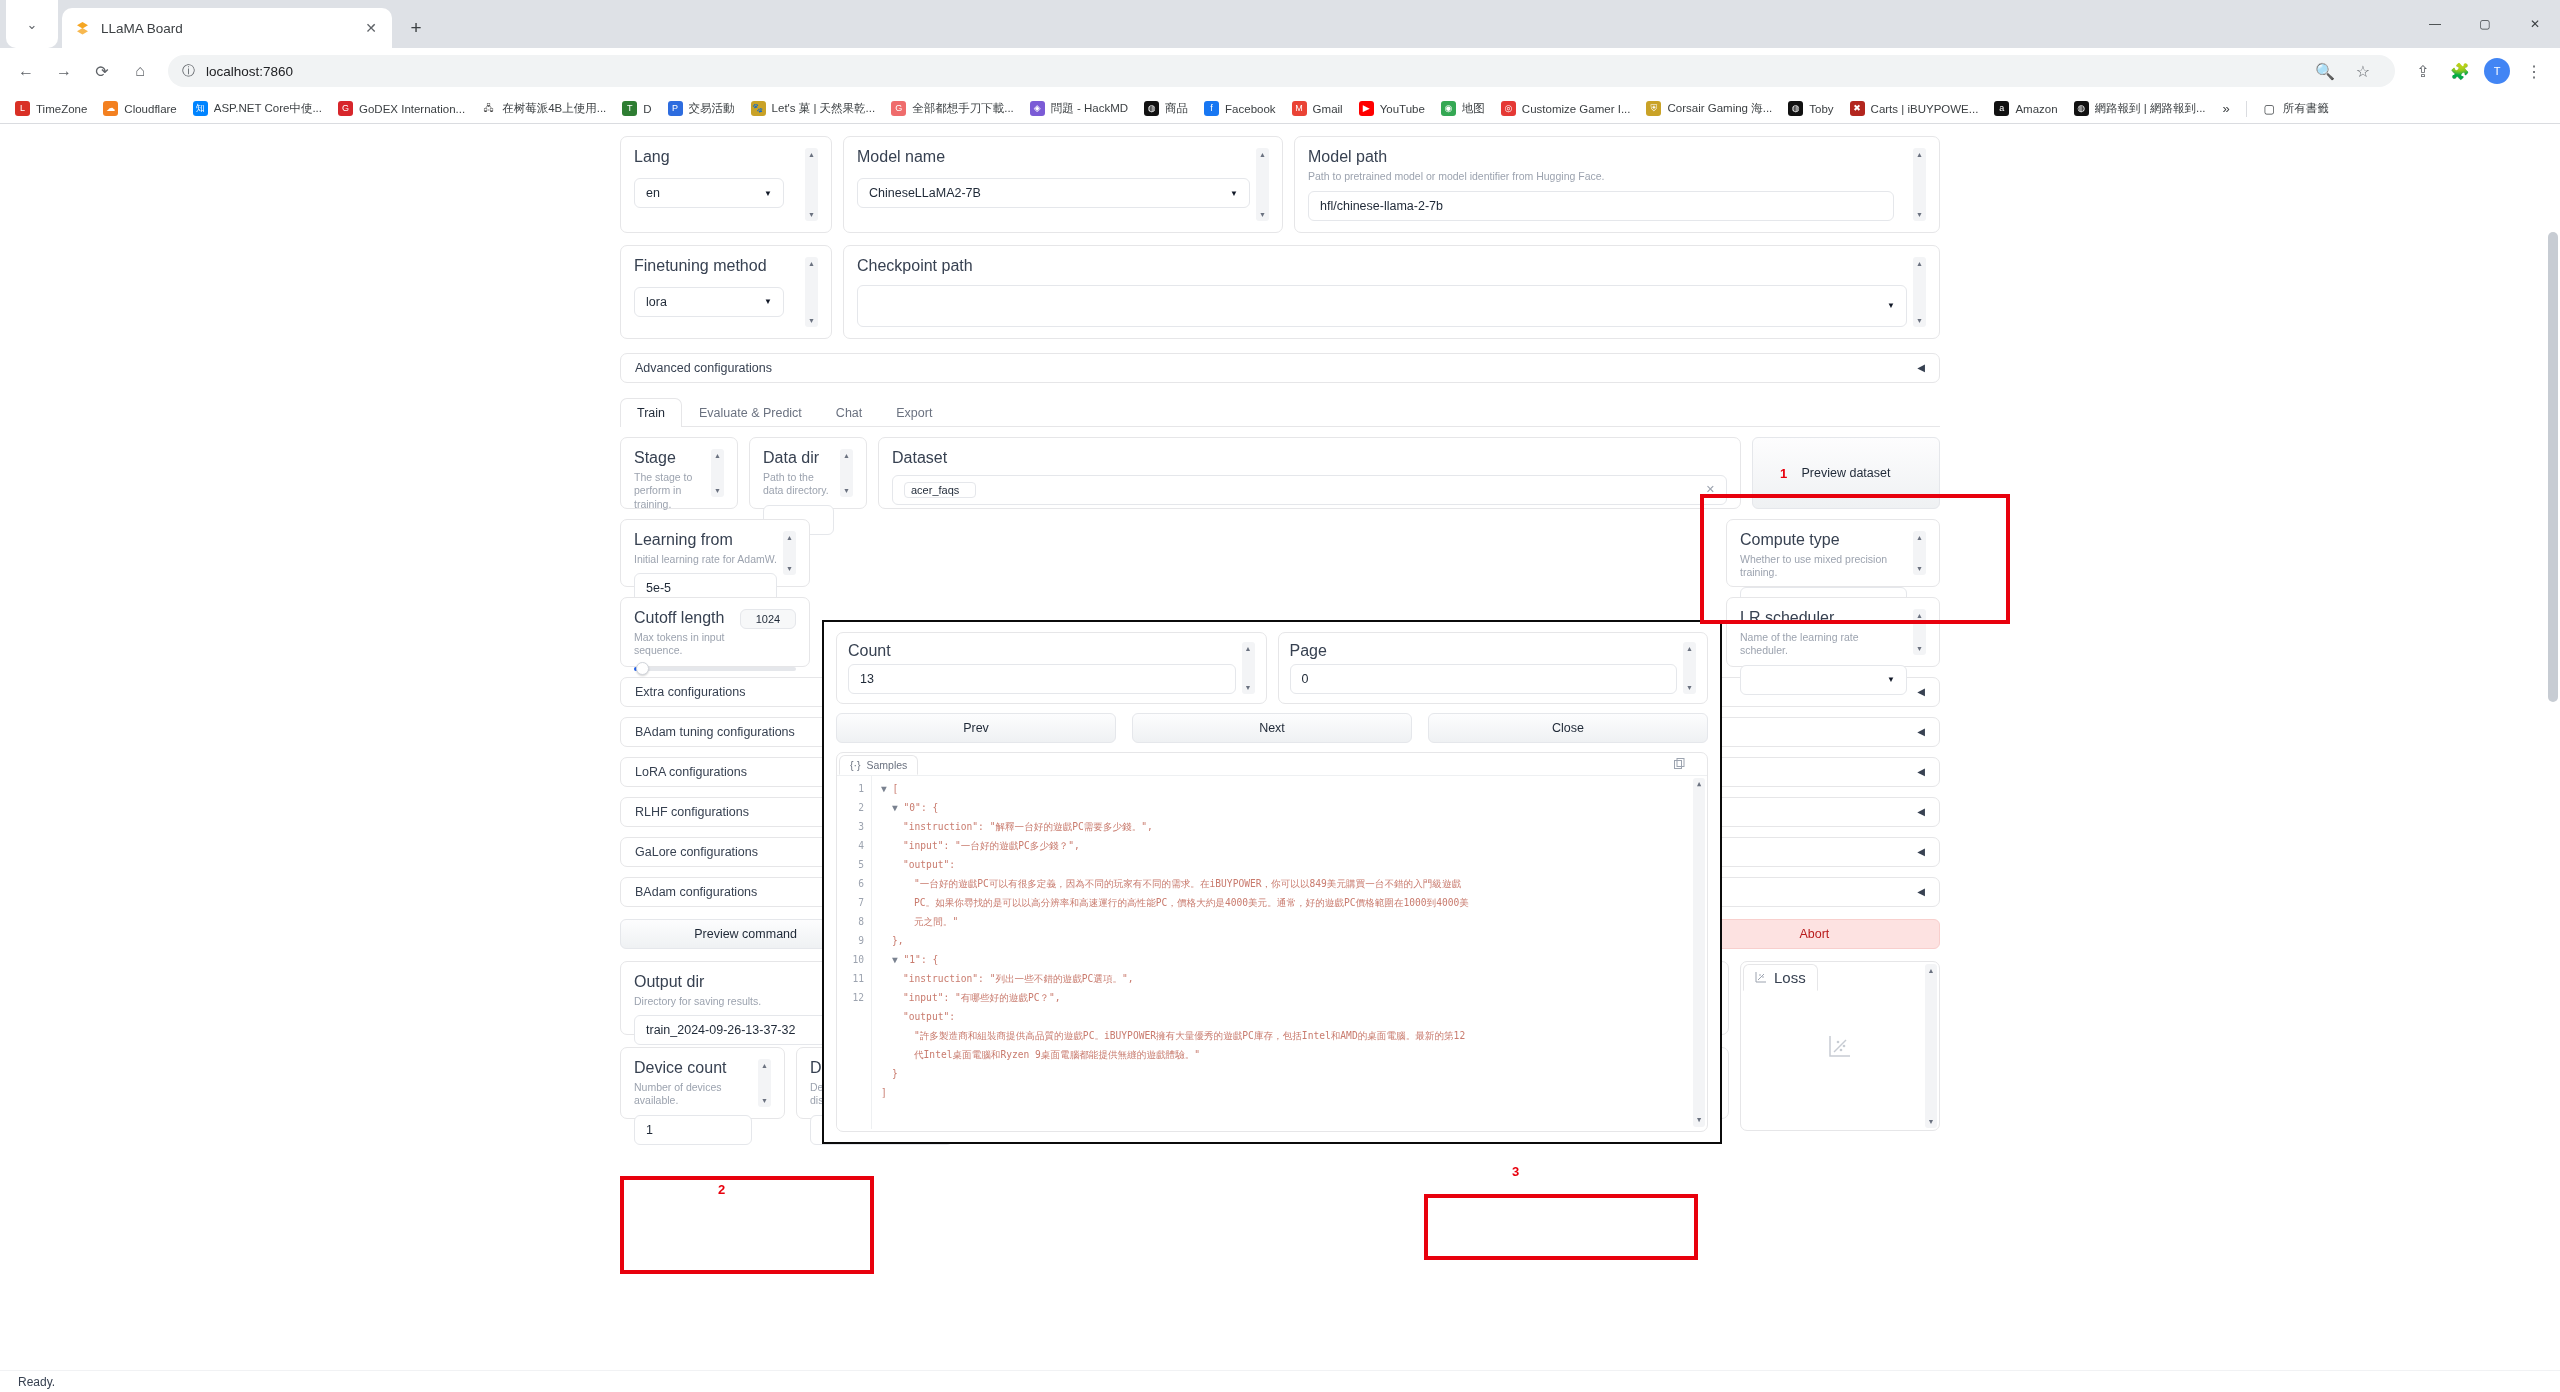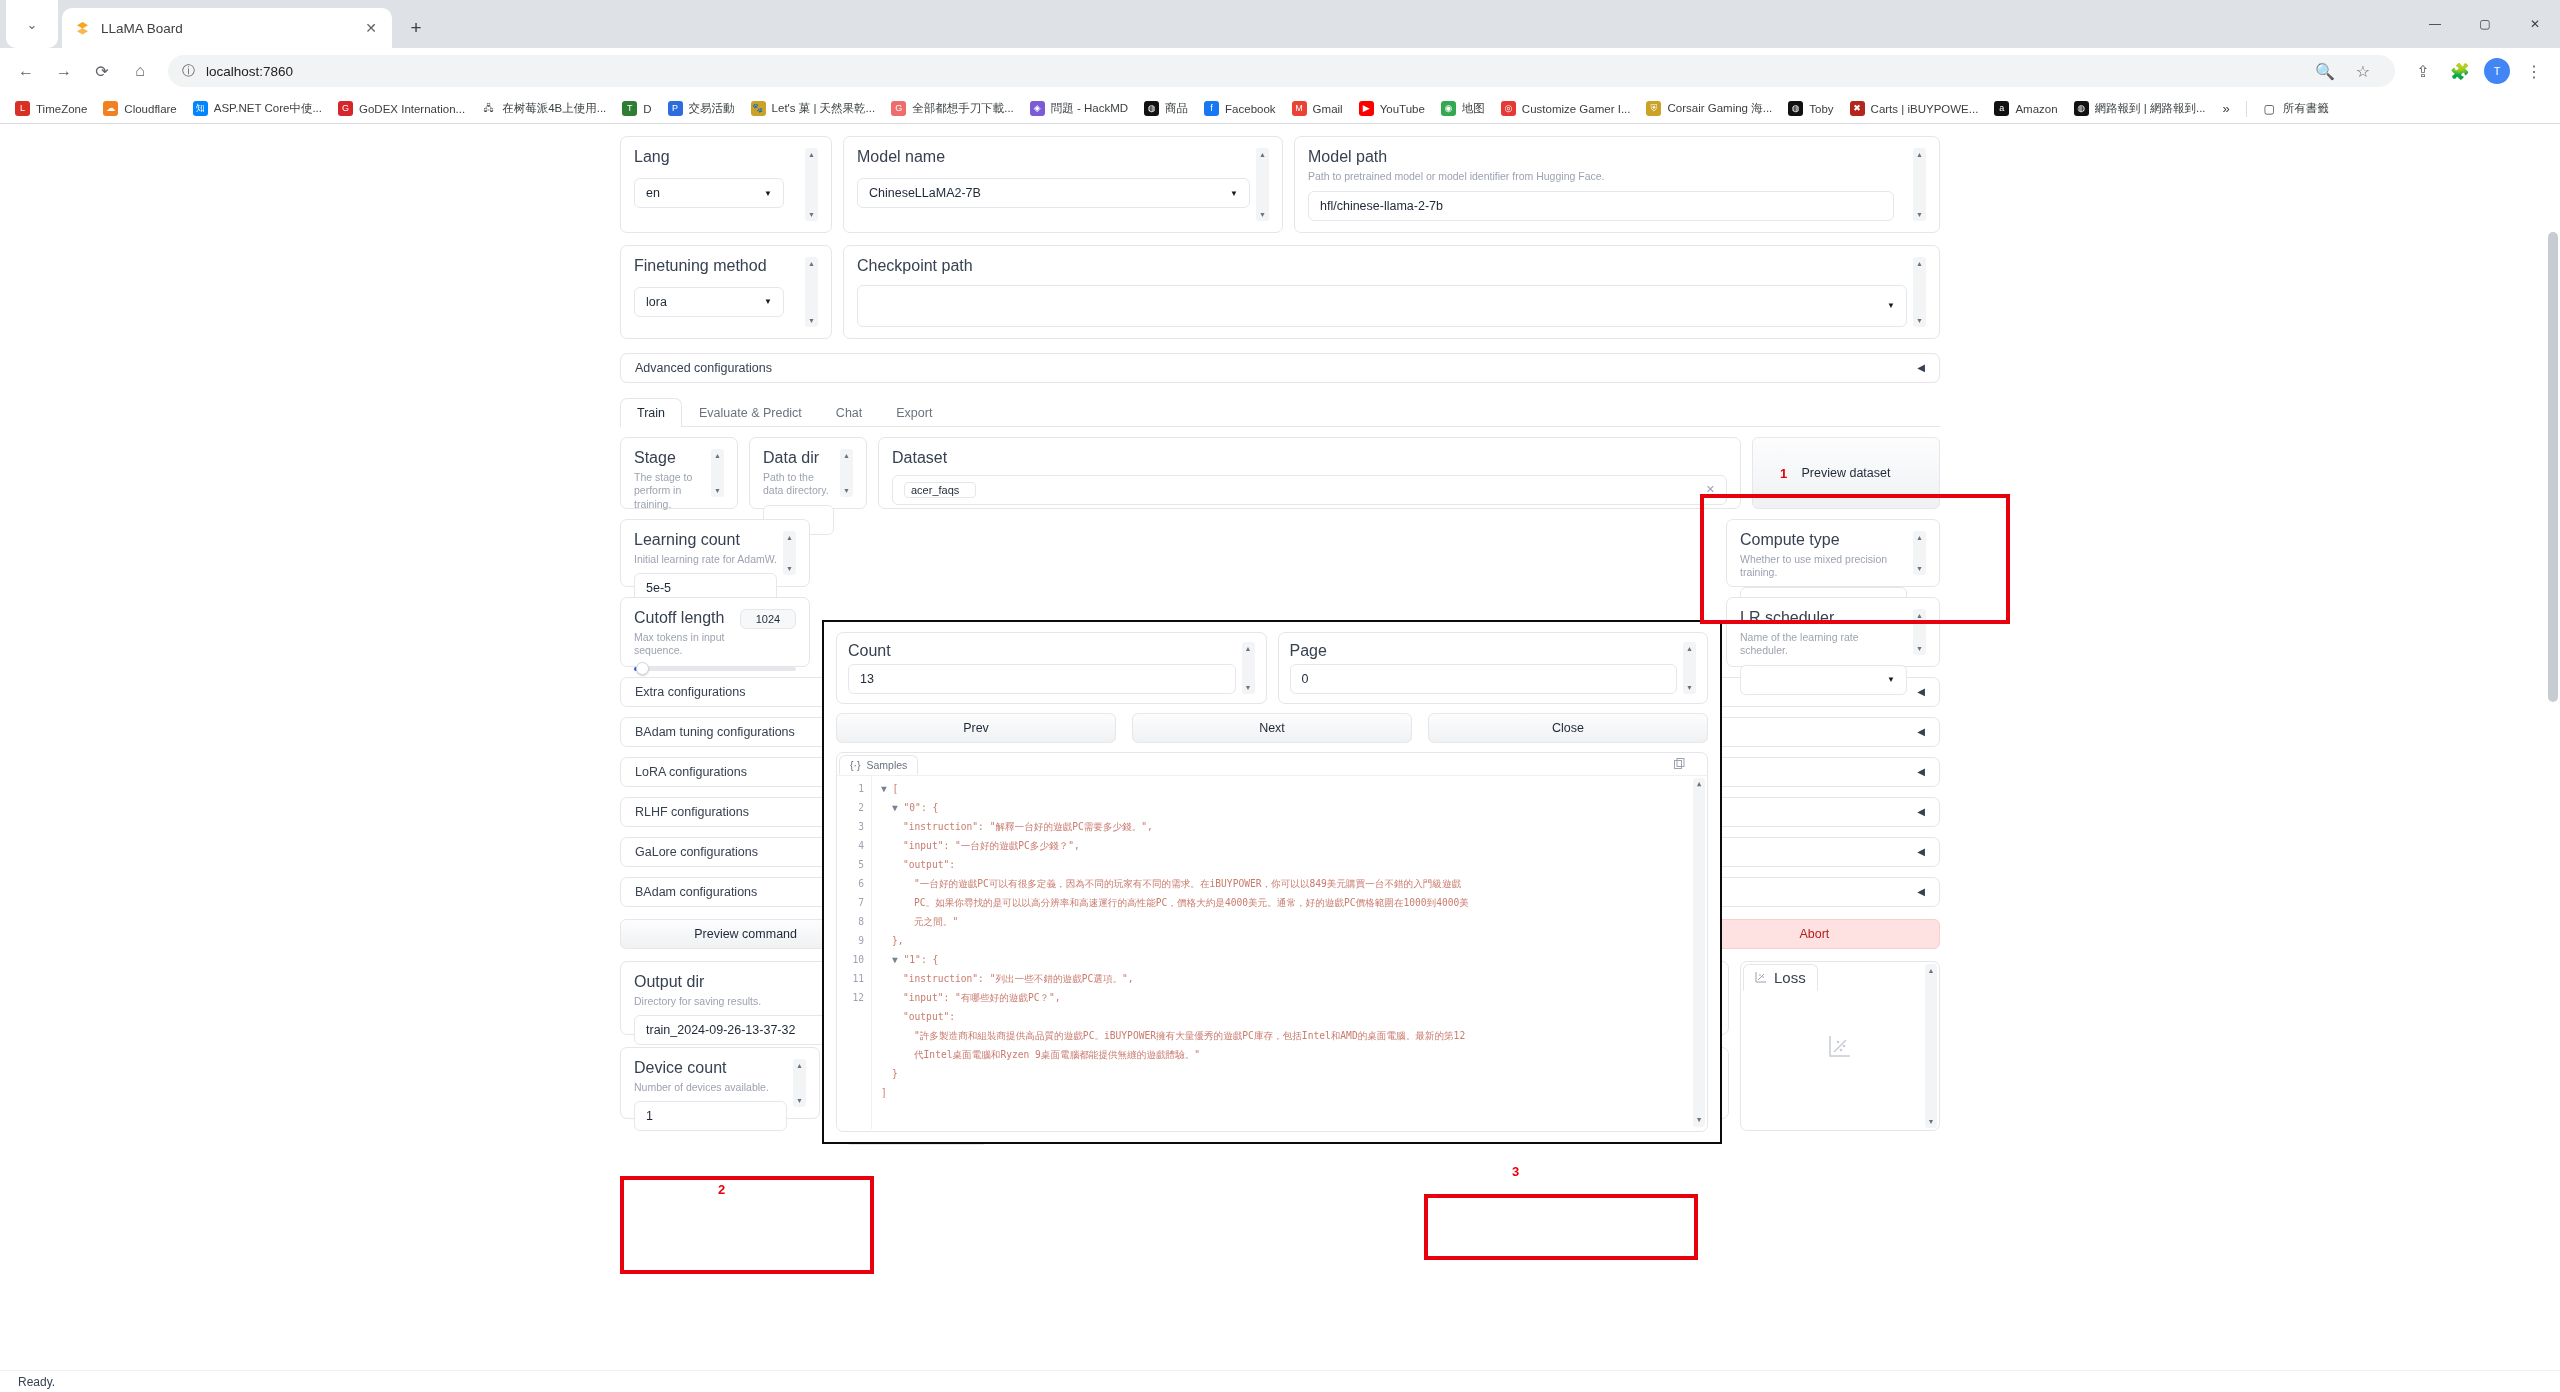--- a/index.html
+++ b/index.html
@@ -396,21 +396,21 @@
             <div style="width:188px; position:relative;">
               <div class="btn" style="height:72px; width:100%;">
                 <span>Preview dataset</span>
               </div>
             </div>
           </div>
 
           <div class="row" style="margin-top:10px;">
             <div class="blk" style="width:190px; display:flex; gap:6px; height:68px;">
               <div style="flex:1; min-width:0">
-                <div class="lbl">Learning count</div>
+                <div class="lbl">Learning from</div>
                 <div class="sub">Initial learning rate for AdamW.</div>
                 <div class="fld">
                   <span>5e-5</span>
                 </div>
               </div>
               <div class="scrollspin">
                 <span class="spin-a">▲</span>
                 <span class="spin-a">▼</span>
               </div>
             </div>
@@ -536,21 +536,21 @@
                     </div>
                   </div>
                   <div class="scrollspin">
                     <span class="spin-a">▲</span>
                     <span class="spin-a">▼</span>
                   </div>
                 </div>
               </div>
 
               <div class="row" style="margin-top:12px;">
-                <div class="blk" style="width:200px; display:flex; gap:6px; height:72px;">
+                <div class="blk" style="width:165px; display:flex; gap:6px; height:72px;">
                   <div style="flex:1; min-width:0">
                     <div class="lbl">Device count</div>
                     <div class="sub">Number of devices available.</div>
                     <div class="fld">
                       <span>1</span>
                     </div>
                   </div>
                   <div class="scrollspin">
                     <span class="spin-a">▲</span>
                     <span class="spin-a">▼</span>

